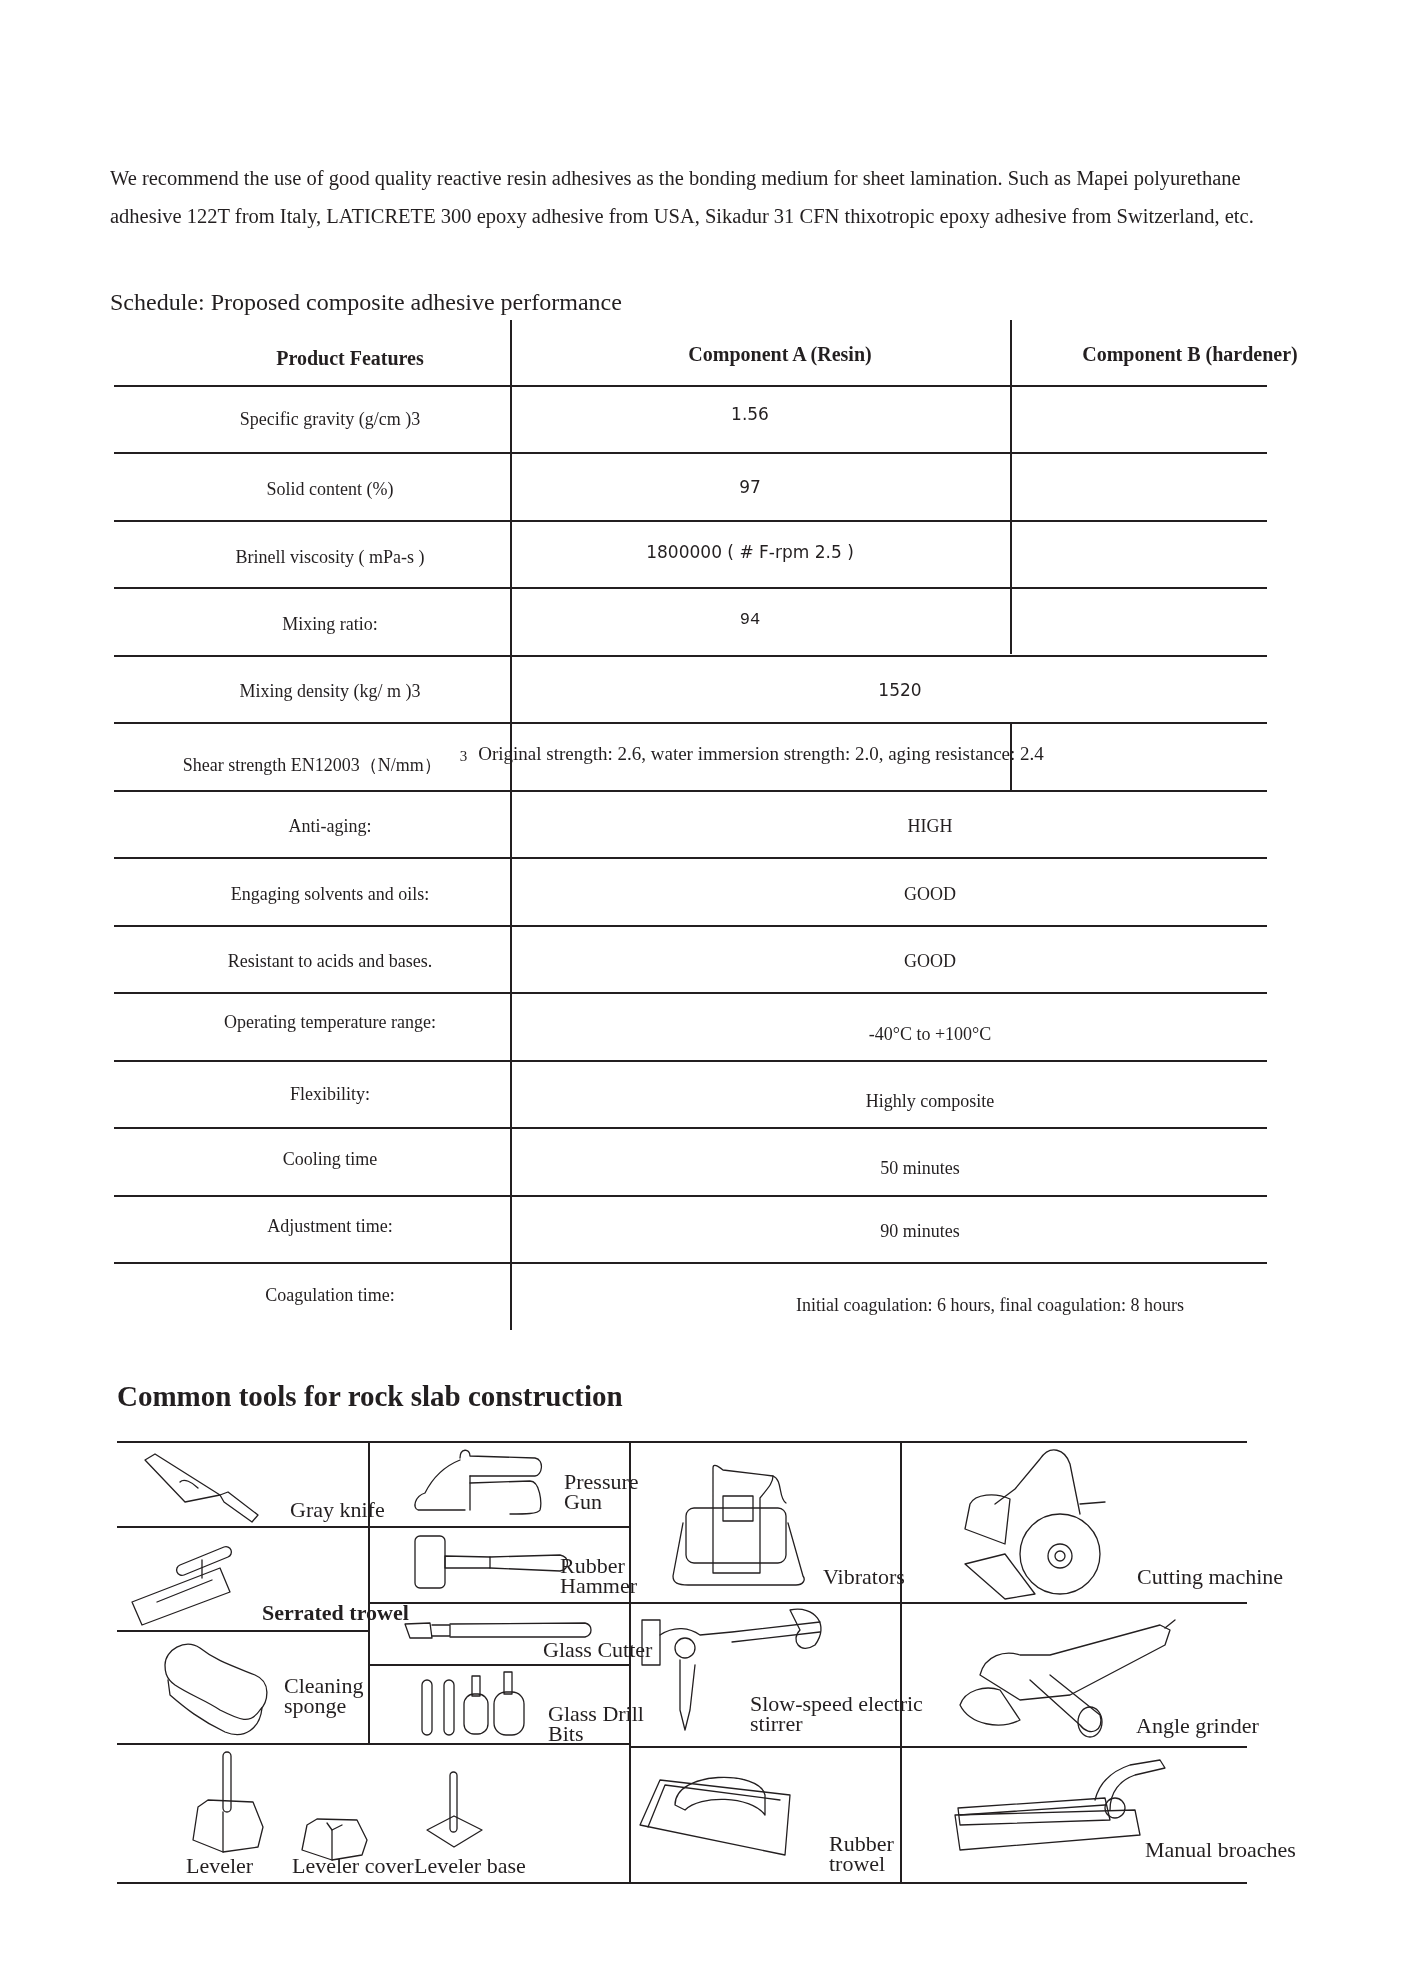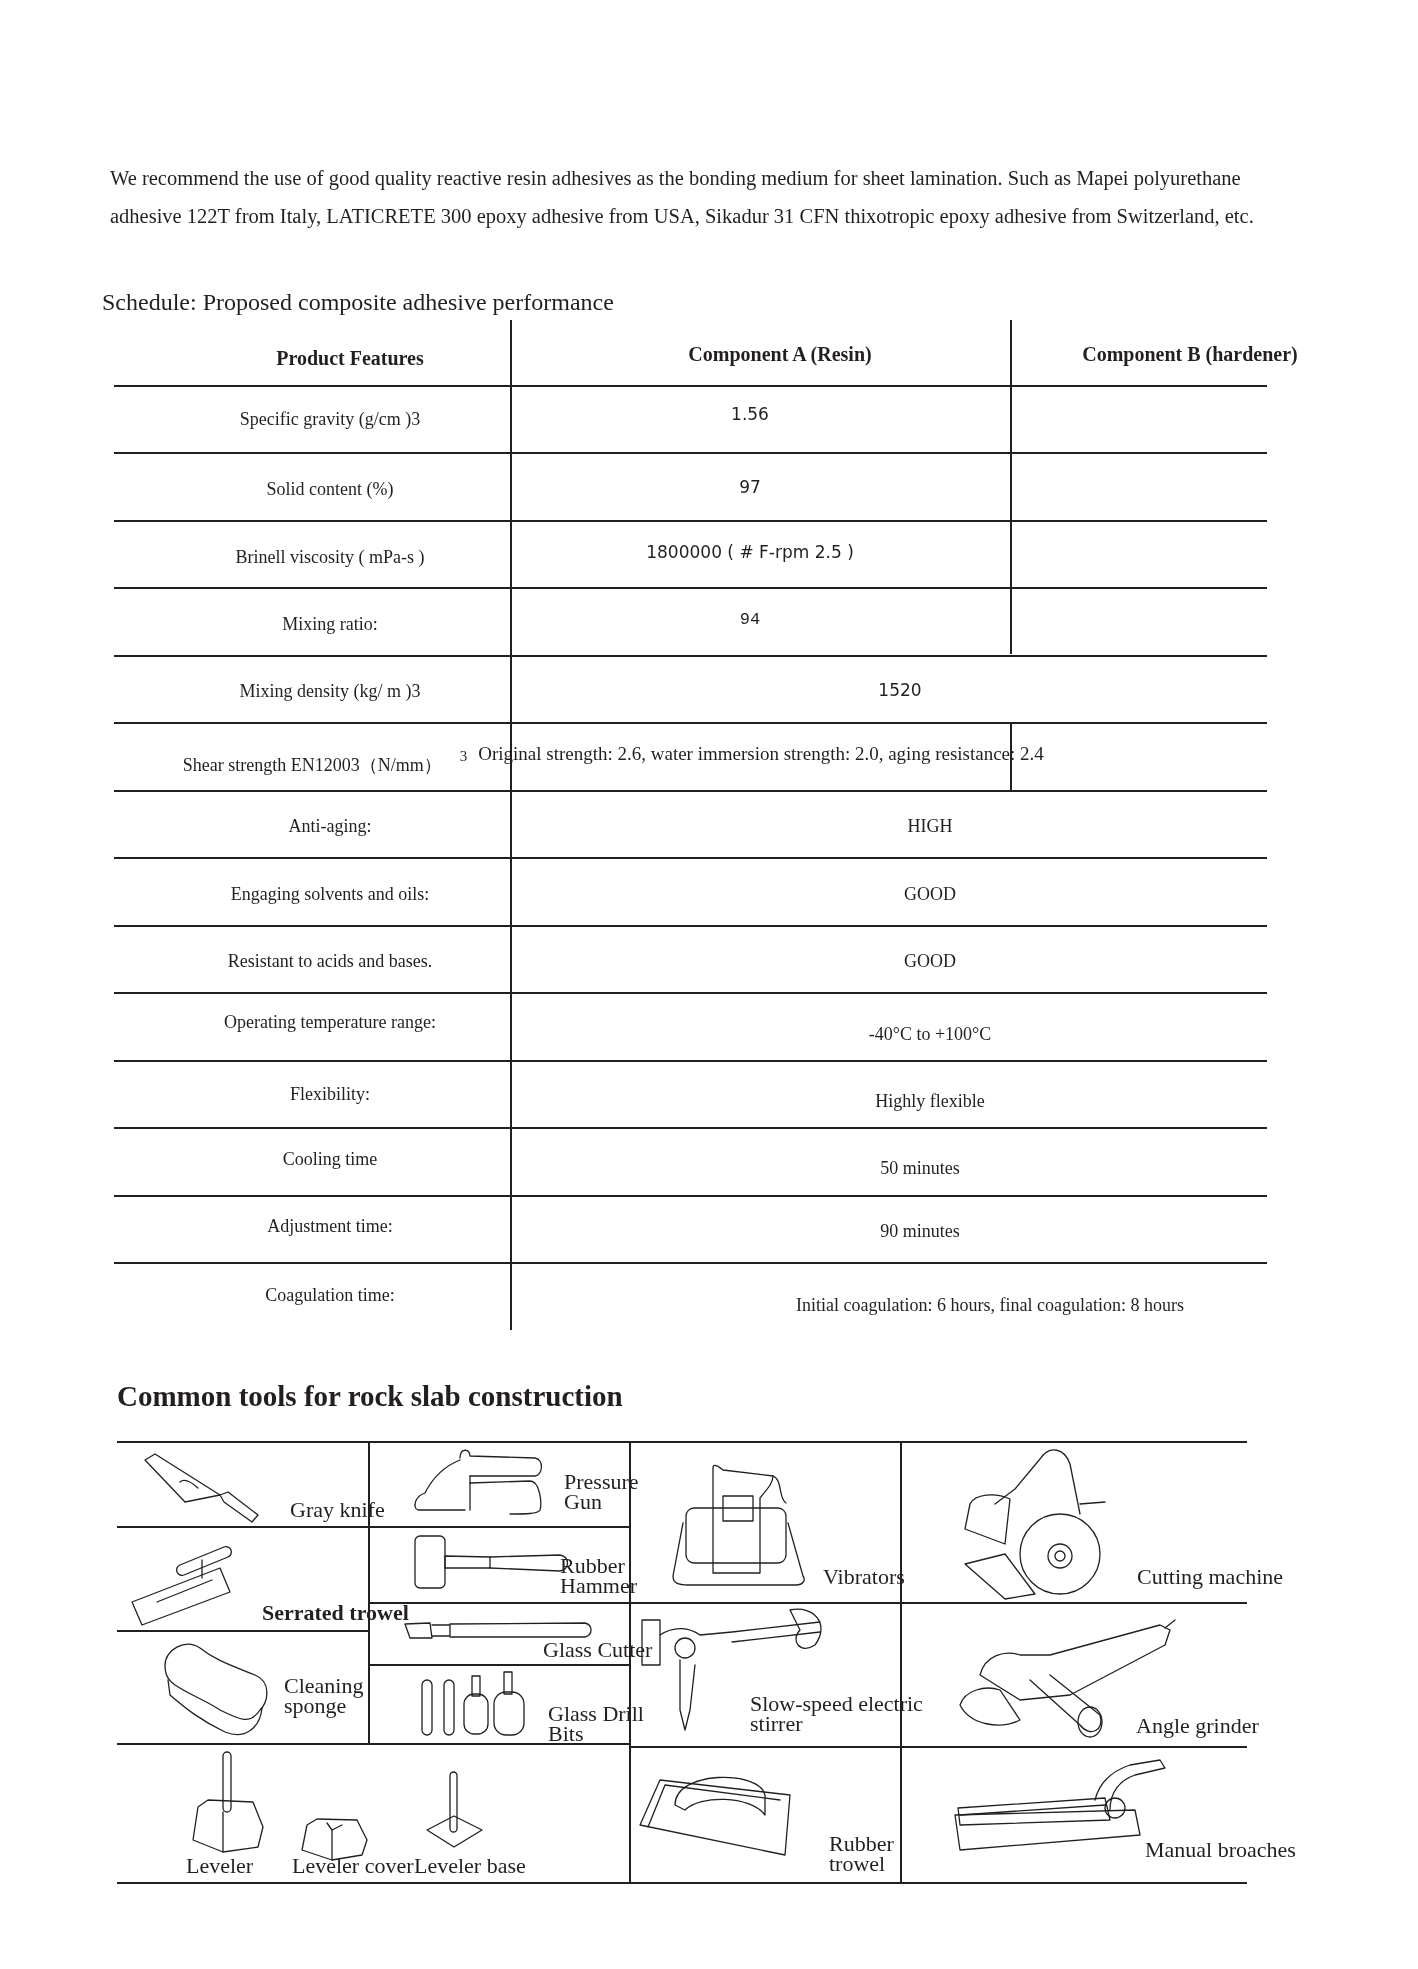--- a/index.html
+++ b/index.html
@@ -1,20 +1,20 @@
 <!DOCTYPE html>
 <html><head>
 <meta charset="utf-8">
 <style>
   html, body { margin: 0; padding: 0; background: #ffffff; }
   body { width: 1418px; height: 1969px; position: relative; overflow: hidden;
          font-family: "Liberation Serif", "DejaVu Serif", serif; color: #231f20; }
   .abs { position: absolute; }
   .para { left: 110px; top: 160px; width: 1180px; font-size: 20.5px; line-height: 37.6px; }
-  .schedule { left: 102px; top: 287px; font-size: 24px; line-height: 30px; }
+  .schedule { left: 110px; top: 287px; font-size: 24px; line-height: 30px; }
   .hline { position: absolute; height: 2px; background: #231f20; }
   .vline { position: absolute; width: 1.5px; background: #231f20; }
   .cell { position: absolute; display: flex; align-items: center; justify-content: center; text-align: center; font-size: 18px; white-space: nowrap; }
   .th { font-weight: bold; font-size: 20px; }
   .sans { font-family: "DejaVu Sans", "Liberation Sans", sans-serif; font-size: 17px; }
   .small { font-size: 19px; }
   .h2 { left: 117px; top: 1378px; font-size: 29px; font-weight: bold; line-height: 36px; }
   .tool-label { position: absolute; font-size: 22px; line-height: 20px; white-space: nowrap; }
   svg.tool { position: absolute; overflow: visible; }
   svg.tool * { fill: none; stroke: #231f20; stroke-width: 1.3; stroke-linejoin: round; stroke-linecap: round; }
@@ -79,21 +79,21 @@
   <div class="cell" style="left:180px; top:862px; width:300px; height:65px;">Engaging solvents and oils:</div>
   <div class="cell" style="left:780px; top:862px; width:300px; height:65px;">GOOD</div>
 
   <div class="cell" style="left:180px; top:929px; width:300px; height:65px;">Resistant to acids and bases.</div>
   <div class="cell" style="left:780px; top:929px; width:300px; height:65px;">GOOD</div>
 
   <div class="cell" style="left:180px; top:990px; width:300px; height:65px;">Operating temperature range:</div>
   <div class="cell" style="left:780px; top:1002px; width:300px; height:65px;">-40°C to +100°C</div>
 
   <div class="cell" style="left:180px; top:1062px; width:300px; height:65px;">Flexibility:</div>
-  <div class="cell" style="left:780px; top:1069px; width:300px; height:65px;">Highly flexible</div>
+  <div class="cell" style="left:780px; top:1069px; width:300px; height:65px;">Highly composite</div>
 
   <div class="cell" style="left:180px; top:1127px; width:300px; height:65px;">Cooling time</div>
   <div class="cell" style="left:770px; top:1136px; width:300px; height:65px;">50 minutes</div>
 
   <div class="cell" style="left:180px; top:1194px; width:300px; height:65px;">Adjustment time:</div>
   <div class="cell" style="left:770px; top:1199px; width:300px; height:65px;">90 minutes</div>
 
   <div class="cell" style="left:180px; top:1263px; width:300px; height:65px;">Coagulation time:</div>
   <div class="cell" style="left:690px; top:1273px; width:600px; height:65px;">Initial coagulation: 6 hours, final coagulation: 8 hours</div>
 </div>

